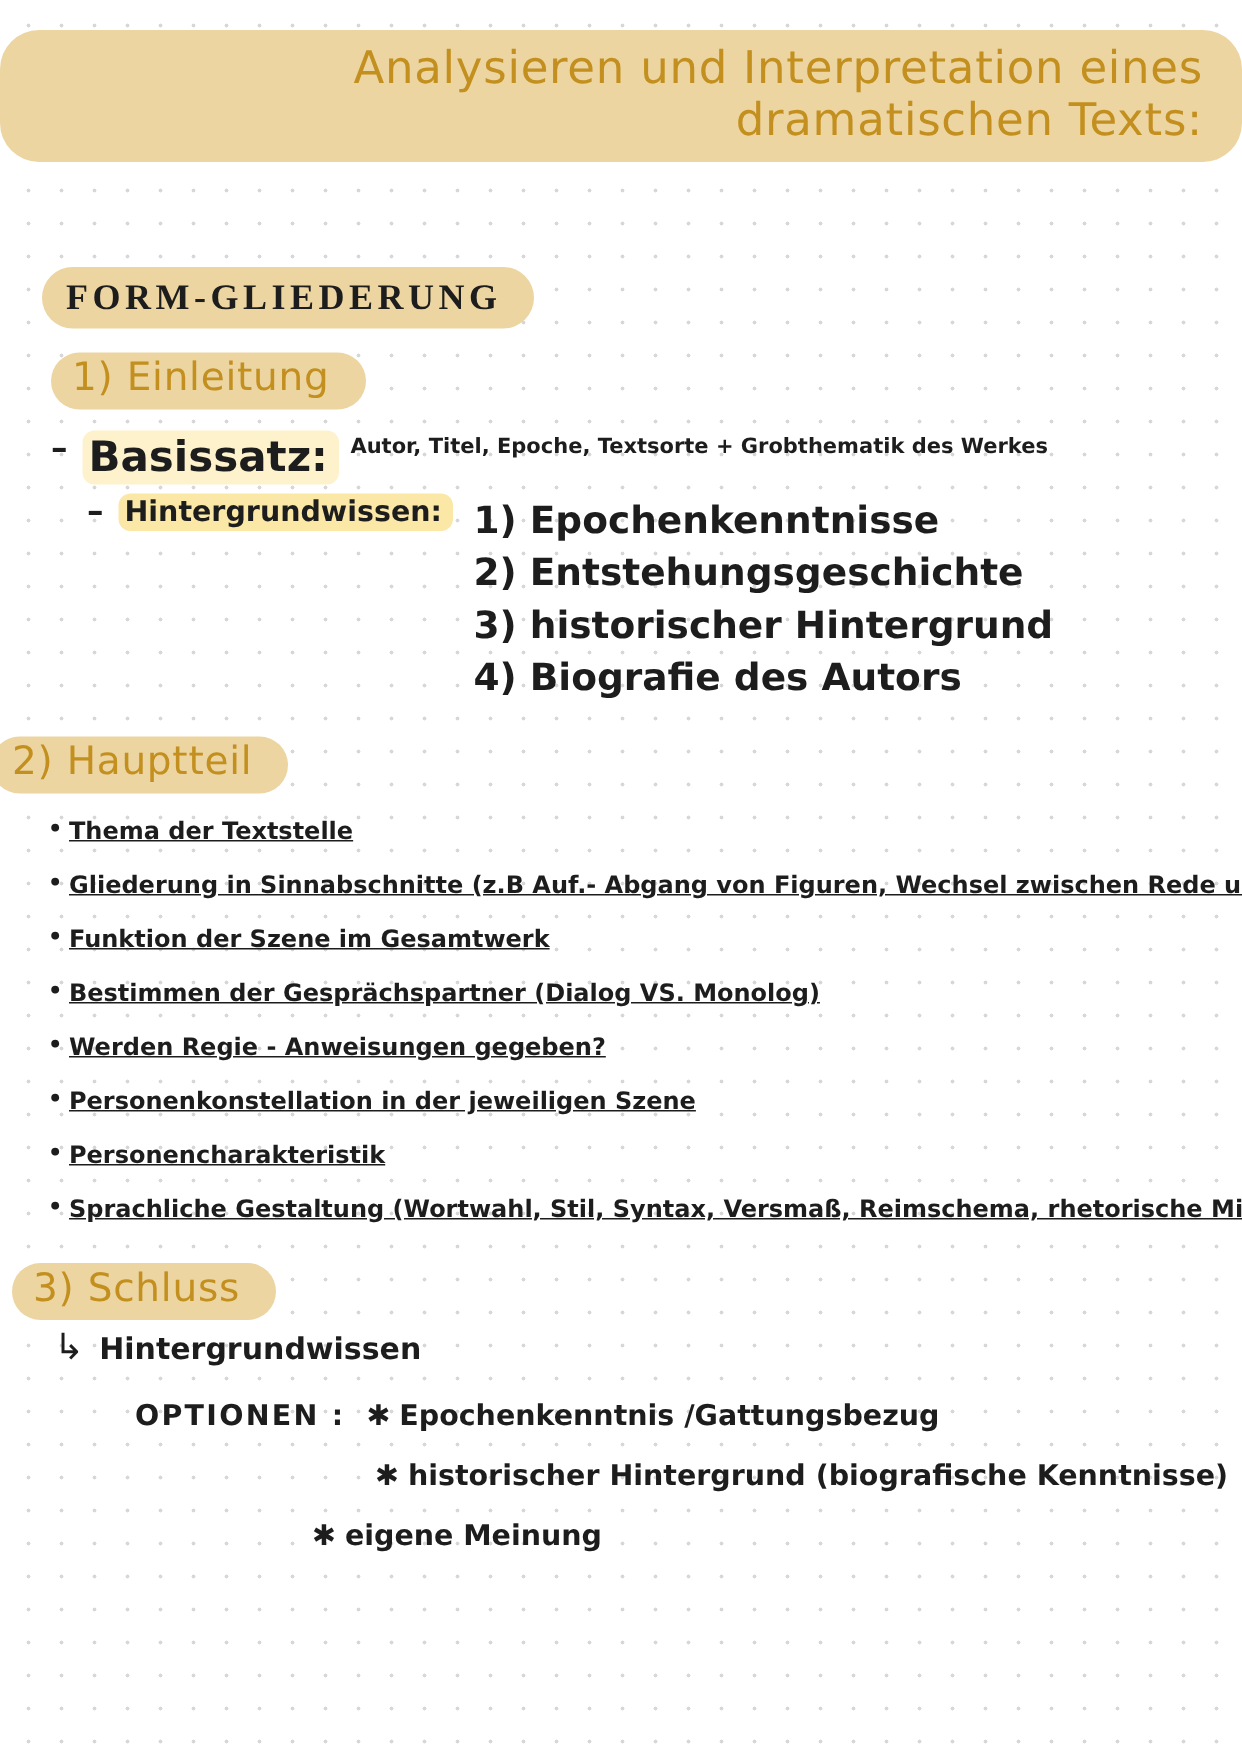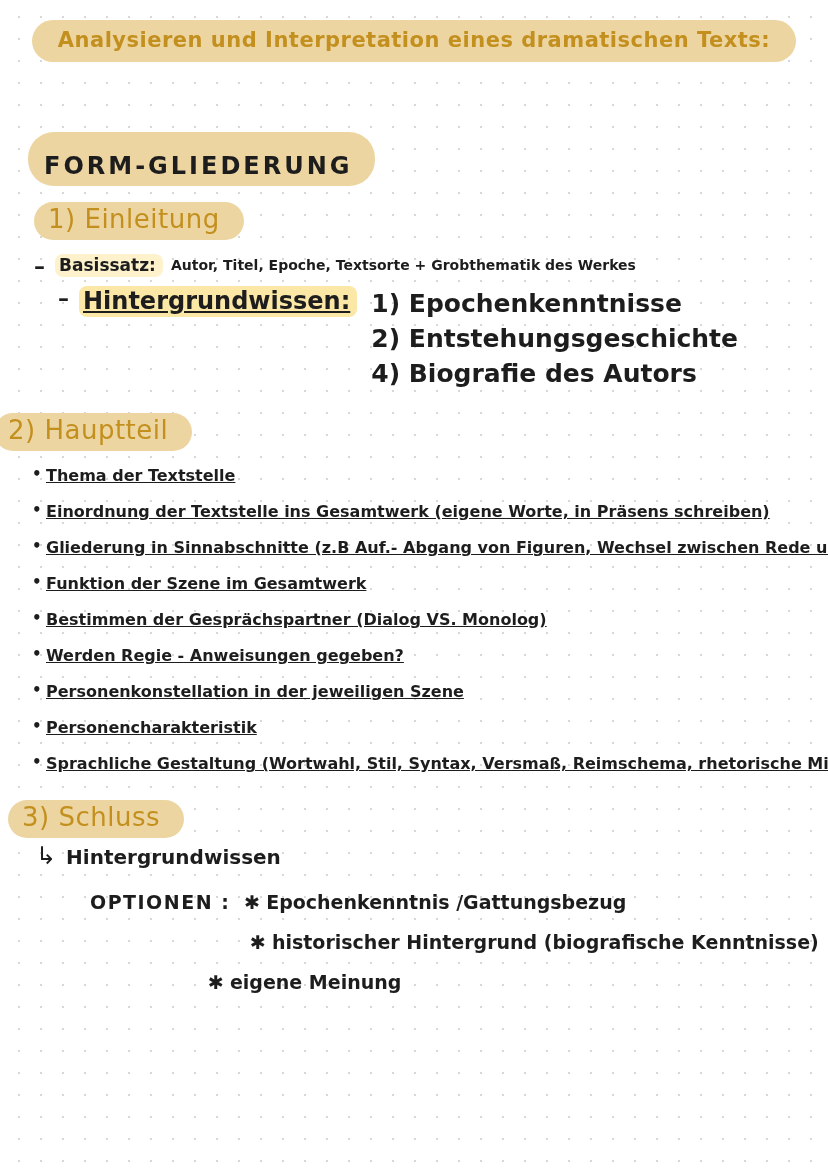--- a/index.html
+++ b/index.html
@@ -20,48 +20,50 @@
     background-position:8px 6px;
     overflow:hidden;
   }
   .sheet{width:828px;height:1169px;padding-top:20px;overflow:hidden;}
 
   .pill{display:inline-block;border-radius:26px;}
   .title-row{text-align:center;}
   .title{
     background:var(--highlight-tan);
     color:var(--ink-mustard);
-    font-size:21px;font-weight:700;letter-spacing:.5px;
+    font-size:30px;font-weight:400;letter-spacing:.5px;
     padding:8px 26px 10px 26px;
+    text-align:right;
   }
   .main-heading-row{margin:70px 0 0 28px;}
   .main-heading{
     background:var(--highlight-tan);
     color:var(--ink-black);
     font-size:24px;font-weight:800;letter-spacing:3px;
-    padding:20px 22px 6px 16px;
+    padding:8px 22px 6px 16px;
+    font-family:Liberation Serif, serif;
   }
   .sec-heading-row{margin-left:34px;}
   .sec-heading{
     background:var(--highlight-tan);
     color:var(--ink-mustard);
     font-size:26px;font-weight:400;letter-spacing:.5px;
     padding:2px 24px 6px 14px;
   }
   .row-einleitung{margin-top:16px;}
   .row-hauptteil{margin-top:22px;margin-left:-6px;}
   .row-schluss{margin-top:19px;margin-left:8px;}
 
   .dash-row{display:flex;align-items:flex-start;margin-left:34px;white-space:nowrap;}
   .dash-row.basis{margin-top:14px;font-size:19px;font-weight:600;}
   .dash-row.hinter{margin-top:6px;margin-left:58px;font-size:18px;font-weight:600;}
   .dash{font-weight:700;font-size:22px;margin-right:10px;line-height:1.2;}
   .hl-label{border-radius:8px;padding:1px 7px 2px 4px;font-weight:700;}
-  .hl-light{background:var(--highlight-light);font-size:17px;}
-  .hl-yellow{background:var(--highlight-yellow);font-size:24px;text-decoration:underline;}
+  .hl-light{background:var(--highlight-light);font-size:28px;}
+  .hl-yellow{background:var(--highlight-yellow);font-size:19px;}
   .basis-text{margin-left:8px;padding-top:3px;font-size:14px;}
   .numlist{margin-left:14px;}
   .numitem{font-size:25px;font-weight:600;line-height:35px;white-space:nowrap;}
 
   .bullets{list-style:none;margin:6px 0 0 32px;text-decoration:underline;}
   .bullets li{
     line-height:35px;font-size:16px;font-weight:600;
     white-space:nowrap;
   }
   .bullets li .bullet{
@@ -103,32 +105,32 @@
       <span class="hl-label hl-light">Basissatz:</span>
       <span class="basis-text">Autor, Titel, Epoche, Textsorte + Grobthematik des Werkes</span>
     </div>
 
     <div class="dash-row hinter">
       <span class="dash">–</span>
       <span class="hl-label hl-yellow">Hintergrundwissen:</span>
       <div class="numlist">
         <div class="numitem">1) Epochenkenntnisse</div>
         <div class="numitem">2) Entstehungsgeschichte</div>
+        <div class="numitem">3) historischer Hintergrund</div>
         <div class="numitem">4) Biografie des Autors</div>
       </div>
     </div>
   </section>
 
   <section>
     <div class="sec-heading-row row-hauptteil">
       <span class="pill sec-heading">2) Hauptteil</span>
     </div>
     <ul class="bullets">
       <li><span class="bullet">•</span><span>Thema der Textstelle</span></li>
-      <li><span class="bullet">•</span><span>Einordnung der Textstelle ins Gesamtwerk (eigene Worte, in Präsens schreiben)</span></li>
       <li><span class="bullet">•</span><span>Gliederung in Sinnabschnitte (z.B Auf.- Abgang von Figuren, Wechsel zwischen Rede und Gegenrede)</span></li>
       <li><span class="bullet">•</span><span>Funktion der Szene im Gesamtwerk</span></li>
       <li><span class="bullet">•</span><span>Bestimmen der Gesprächspartner (Dialog VS. Monolog)</span></li>
       <li><span class="bullet">•</span><span>Werden Regie - Anweisungen gegeben?</span></li>
       <li><span class="bullet">•</span><span>Personenkonstellation in der jeweiligen Szene</span></li>
       <li><span class="bullet">•</span><span>Personencharakteristik</span></li>
       <li><span class="bullet">•</span><span>Sprachliche Gestaltung (Wortwahl, Stil, Syntax, Versmaß, Reimschema, rhetorische Mittel)</span></li>
     </ul>
   </section>
 

